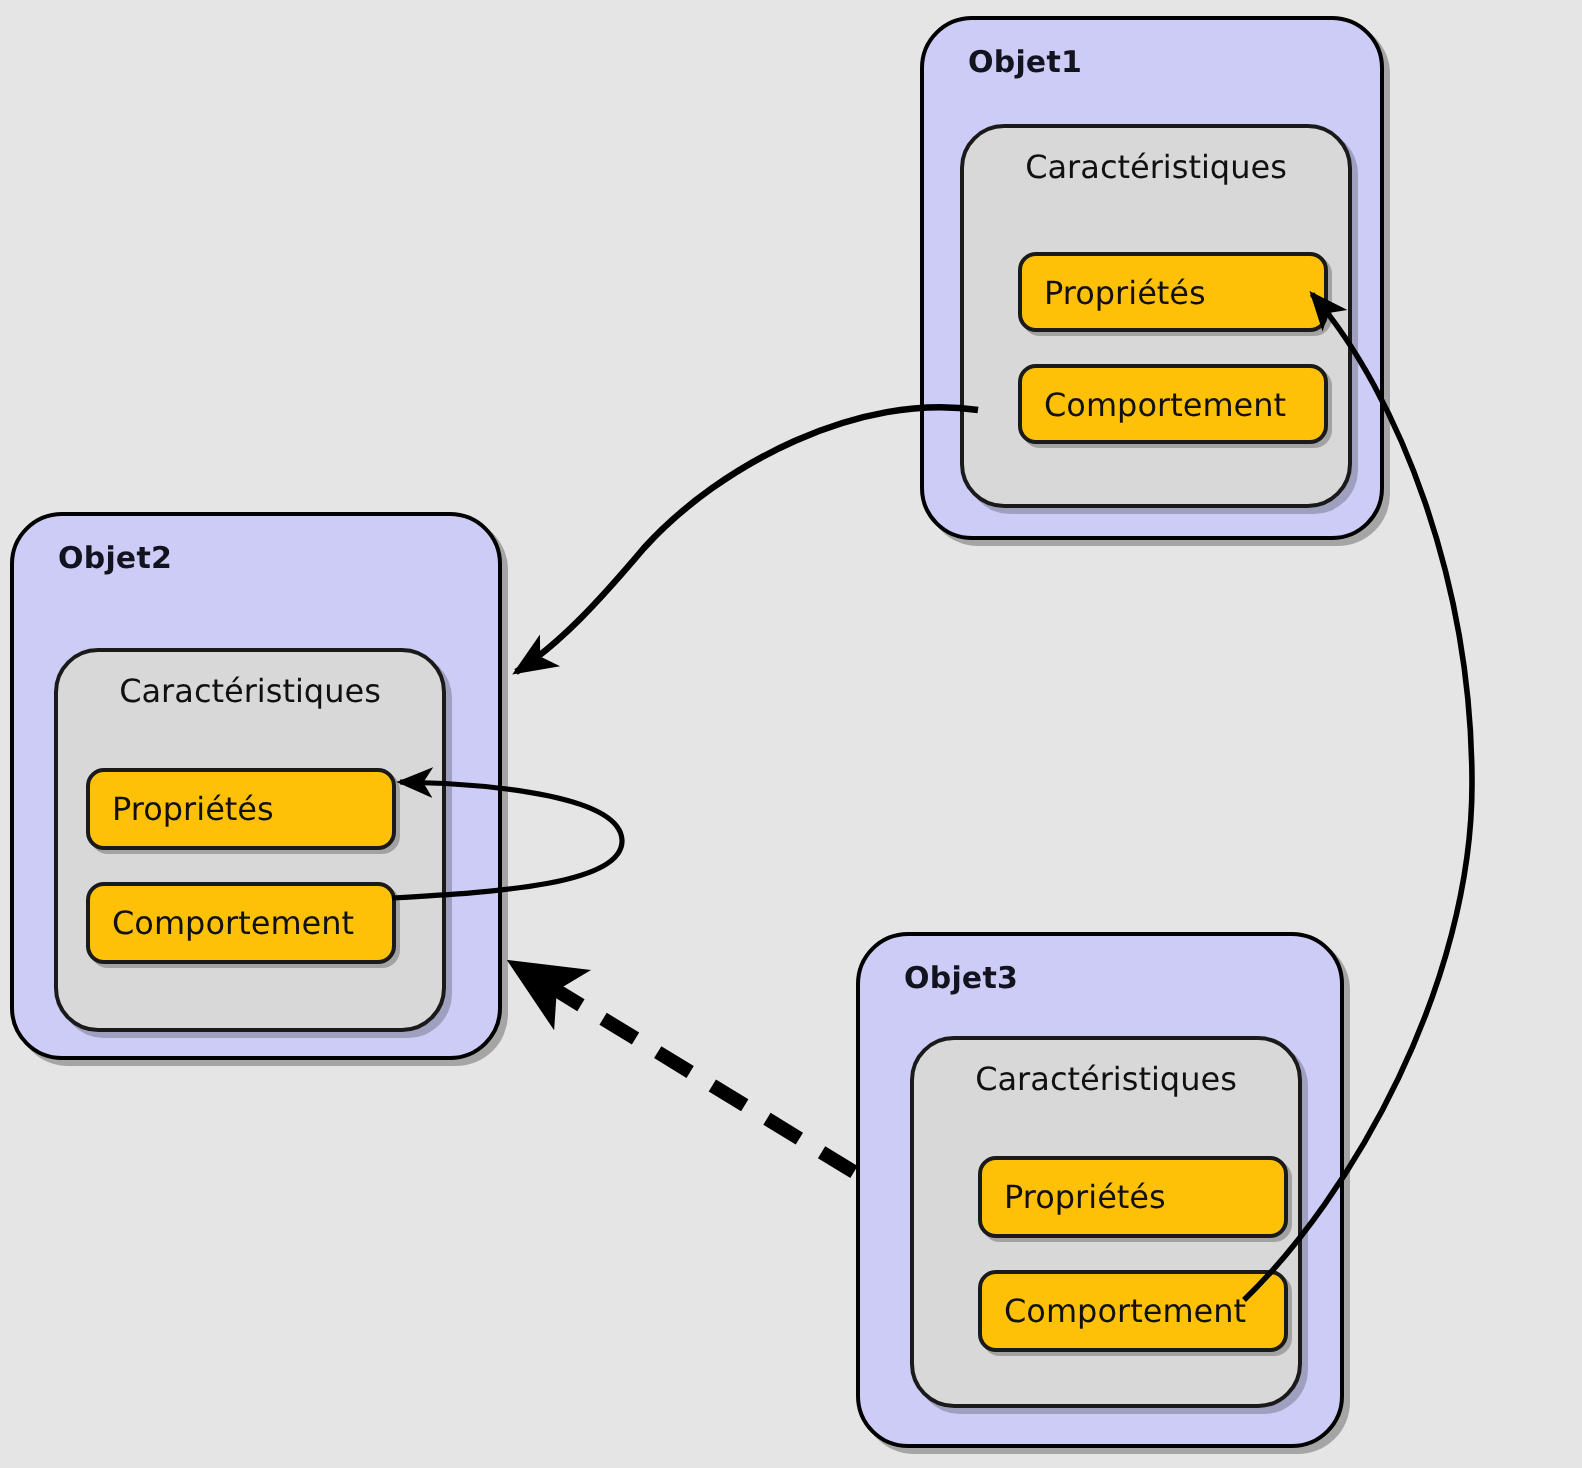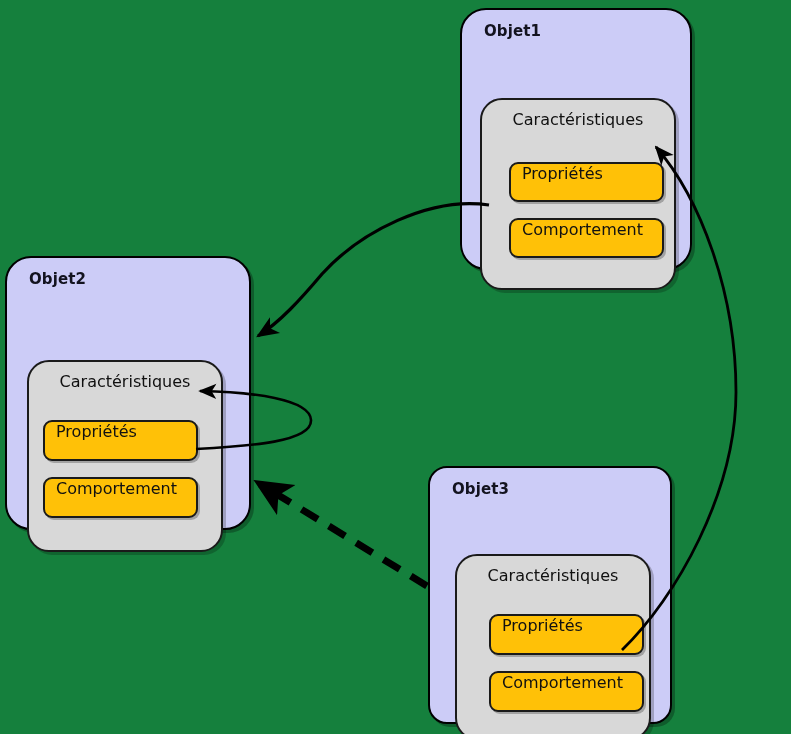--- a/index.html
+++ b/index.html
@@ -10,21 +10,21 @@
   body {
     width: 791px;
     height: 734px;
     overflow: hidden;
     font-family: "DejaVu Sans", "Liberation Sans", sans-serif;
   }
   #canvas {
     position: relative;
     width: 791px;
     height: 734px;
-    background: #15803d;
+    background: #e5e5e5;
   }
 
   
   .object-box {
     position: absolute;
     background: #CCCCF7;
     border: 2px solid #000000;
     border-radius: 26px;
     box-sizing: border-box;
     box-shadow: 3px 3px 0 rgba(0,0,0,0.28);
@@ -41,42 +41,41 @@
   }
 
   
   .features-box {
     position: absolute;
     background: #D8D8D8;
     border: 2px solid #1a1a1a;
     border-radius: 22px;
     box-sizing: border-box;
     box-shadow: 3px 3px 0 rgba(0,0,0,0.22);
-    margin-top: 36px;
   }
   .features-title {
     position: absolute;
     left: 0;
     right: 0;
     top: 10px;
     text-align: center;
     font-size: 16px;
     color: #101010;
     white-space: nowrap;
   }
 
   
   .slot {
     position: absolute;
     background: #FFC107;
     border: 2px solid #1a1a1a;
     border-radius: 9px;
     box-sizing: border-box;
     display: flex;
-    align-items: flex-start;
+    align-items: center;
     box-shadow: 2px 2px 0 rgba(0,0,0,0.25);
   }
   .slot span {
     padding-left: 11px;
     font-size: 16px;
     color: #111111;
     white-space: nowrap;
   }
 
   
@@ -119,21 +118,21 @@
       <div class="slot" style="left:14px; top:58px; width:155px; height:41px;">
         <span>Propriétés</span>
       </div>
 
       <div class="slot" style="left:14px; top:115px; width:155px; height:41px;">
         <span>Comportement</span>
       </div>
     </div>
   </div>
 
-  <div class="object-box" style="left:428px; top:466px; width:244px; height:258px;border-radius:19px;">
+  <div class="object-box" style="left:428px; top:466px; width:244px; height:258px;">
     <div class="object-title">Objet3</div>
 
     <div class="features-box" style="left:25px; top:50px; width:196px; height:186px;">
       <div class="features-title">Caractéristiques</div>
 
       <div class="slot" style="left:32px; top:58px; width:155px; height:41px;">
         <span>Propriétés</span>
       </div>
 
       <div class="slot" style="left:32px; top:115px; width:155px; height:41px;">

